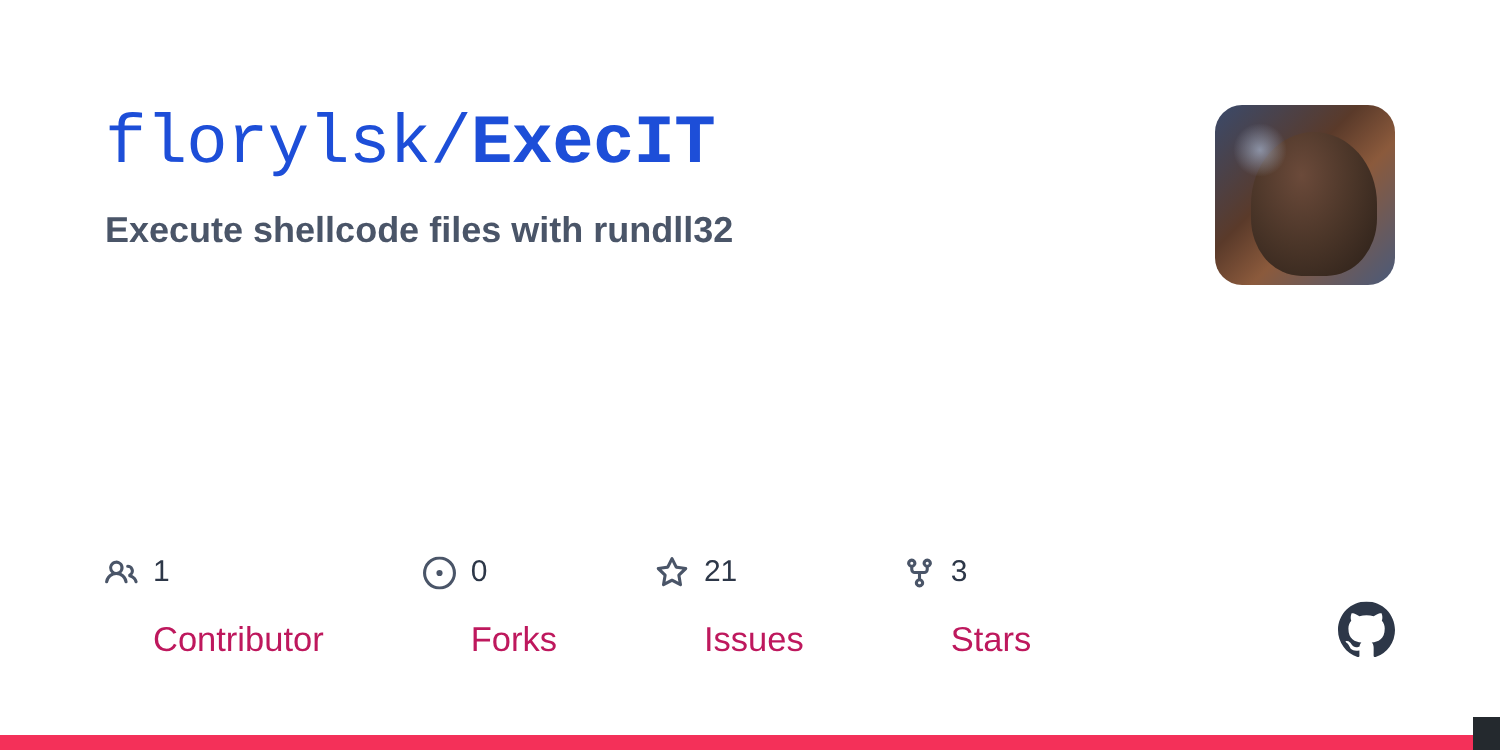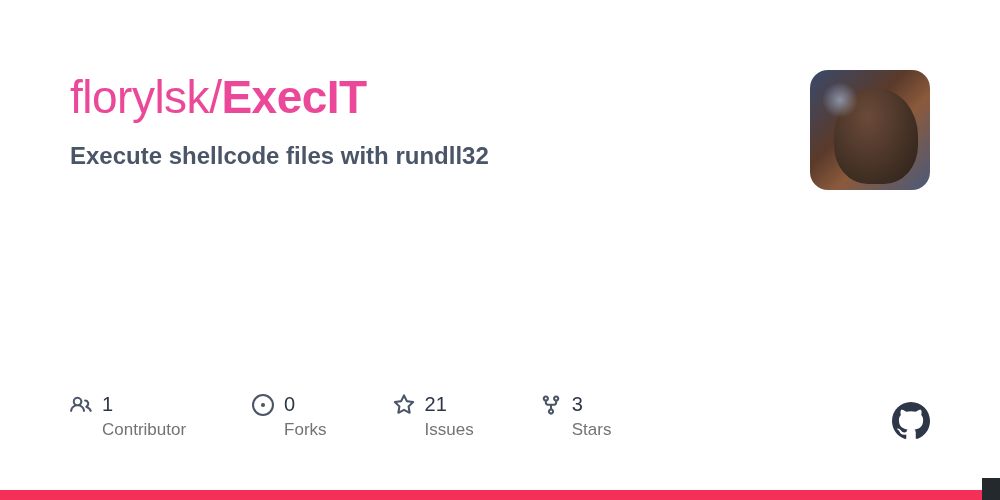--- a/index.html
+++ b/index.html
@@ -21,22 +21,23 @@
     display: flex;
     justify-content: space-between;
     align-items: flex-start;
   }
   .title-block {
     flex: 1;
   }
   .repo-title {
     font-size: 46px;
     font-weight: 400;
-    color: #ec4899;
+    color: #1d4ed8;
     letter-spacing: -0.5px;
+    font-family: Liberation Mono, monospace;
   }
   .repo-title .repo-name {
     font-weight: 700;
   }
   .description {
     margin-top: 18px;
     font-size: 24px;
     color: #4a5568;
     font-weight: 700;
   }
@@ -88,24 +89,24 @@
     display: flex;
     flex-direction: column;
   }
   .stat-value {
     font-size: 20px;
     color: #2d3748;
     font-weight: 400;
     line-height: 1.2;
   }
   .stat-label {
-    font-size: 17px;
-    color: #737373;
+    font-size: 23px;
+    color: #be185d;
     font-weight: 400;
-    margin-top: 4px;
+    margin-top: 20px;
   }
   .github-logo {
     position: absolute;
     bottom: 56px;
     right: 70px;
     color: #2d3748;
   }
   .bottom-bar {
     position: absolute;
     bottom: 0;

